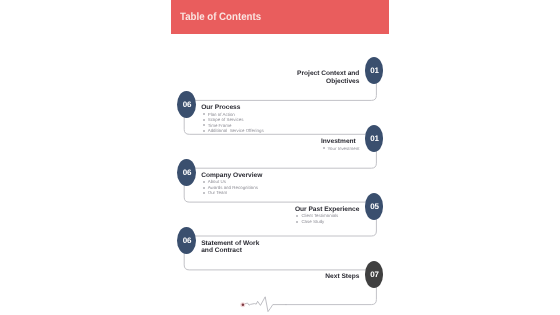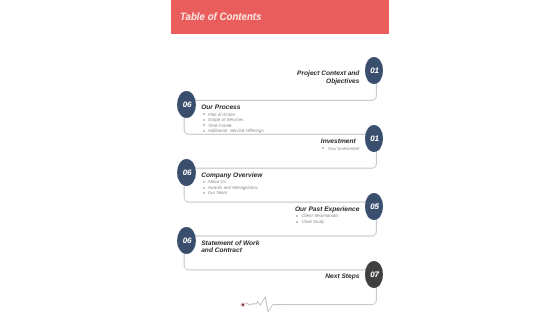--- a/index.html
+++ b/index.html
@@ -1,18 +1,18 @@
 <!DOCTYPE html>
 <html><head>
 <meta charset="utf-8">
 <style>
   html,body{margin:0;padding:0;background:#ffffff;}
   body{width:560px;height:315px;font-family:"Liberation Sans",sans-serif;overflow:hidden;
        -webkit-font-smoothing:antialiased;text-rendering:geometricPrecision;}
-  .page{position:relative;width:560px;height:315px;background:#fff;overflow:hidden;font-style:italic;}
+  .page{position:relative;width:560px;height:315px;background:#fff;overflow:hidden;}
 
   
   .header{position:absolute;left:171px;top:0;width:217.8px;height:34.3px;background:#E95D5D;}
   .header-title{position:absolute;left:9px;top:10.6px;font-size:9.7px;font-weight:bold;
                 color:#fae4e1;white-space:nowrap;transform:scaleY(1.1);transform-origin:left top;}
 
   
   svg.snake{position:absolute;left:0;top:0;width:560px;height:315px;pointer-events:none;}
 
   

